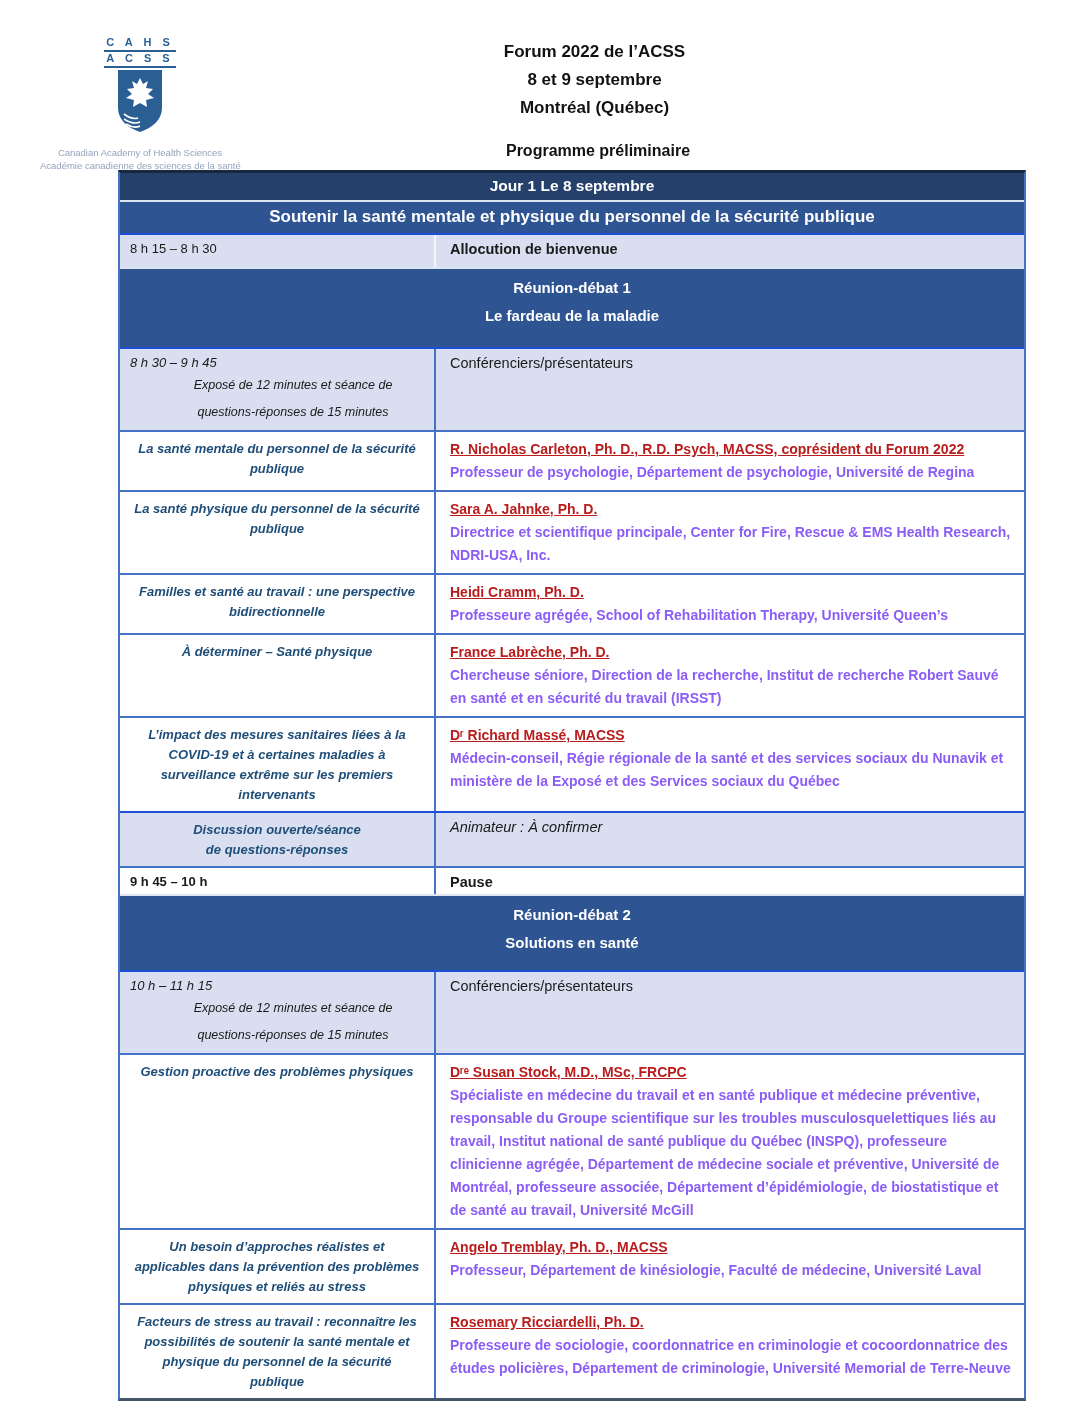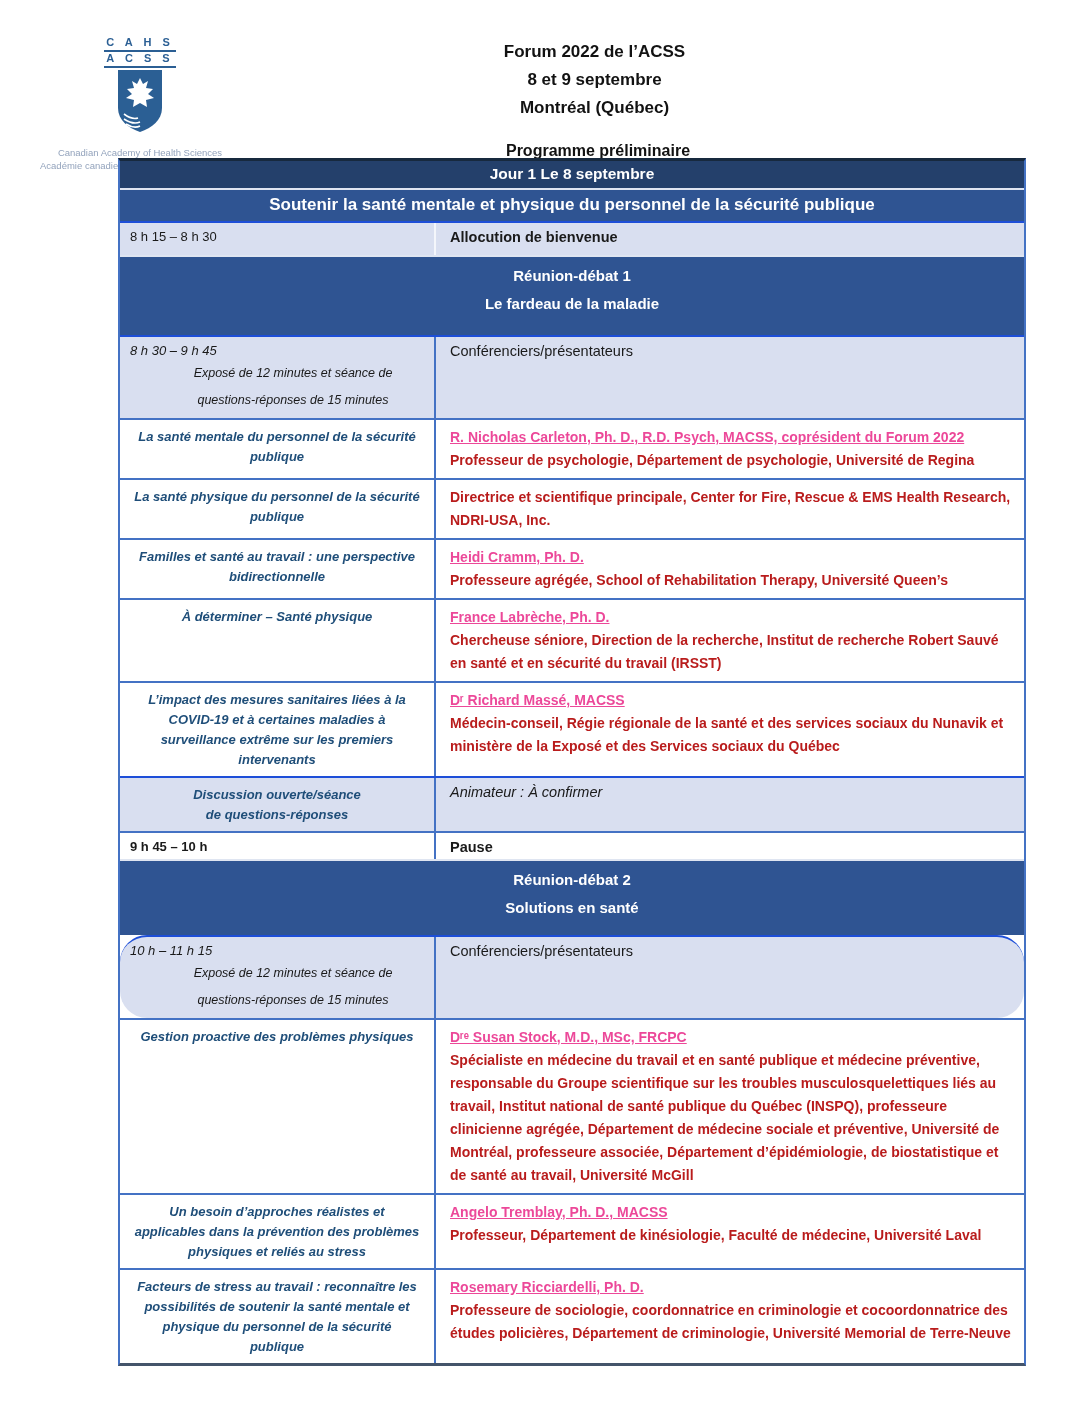--- a/index.html
+++ b/index.html
@@ -13,21 +13,21 @@
   .logo-acronyms{color:#2b5f94;font-weight:bold;font-size:11px;letter-spacing:4px;line-height:13px;}
   .logo-acronyms .acr-line{border-bottom:2px solid #2b5f94;display:inline-block;padding:0 2px 1px 2px;}
   .logo-shield{margin-top:2px;}
   .logo-names{margin-top:10px;color:#93a3bc;font-size:9.5px;line-height:13px;white-space:nowrap;}
   .title-block{position:absolute;left:108px;right:7px;top:38px;text-align:center;}
   .title-line{font-size:17px;font-weight:bold;line-height:28px;color:#121212;}
   .subtitle{position:absolute;left:108px;right:0;top:142px;text-align:center;
             font-size:16px;font-weight:600;color:#121212;}
   
   .program-table{
-    position:absolute;left:118px;top:158px;width:904px;
+    position:absolute;left:118px;top:170px;width:904px;
     border-top:3px solid #17293e;border-bottom:3px solid #44546a;
     border-left:2px solid #4472c4;border-right:2px solid #4472c4;
   }
   .row{display:grid;grid-template-columns:316px 1fr;border-top:2px solid #4472c4;}
   .row:first-child,.banner+.row{border-top:none;}
   .full{display:block;}
   .pre{white-space:pre-line;}
   .day-row{background:#24406b;color:#fff;text-align:center;font-weight:bold;
            font-size:15.5px;padding:4px 0 5px 0;border-top:none;}
   .theme-row{background:#2f5492;color:#fff;text-align:center;font-weight:bold;
@@ -43,26 +43,26 @@
   .time-cell{padding:6px 8px 4px 10px;font-size:13px;}
   .time-note{font-size:12.5px;font-style:italic;text-align:center;padding:2px 6px 0 36px;line-height:27px;}
   .time-italic{font-style:italic;}
   .time-bold{font-weight:bold;}
   .plain-cell{padding:6px 10px 4px 14px;font-size:14.5px;}
   .bold{font-weight:bold;}
   .italic{font-style:italic;}
   .topic-cell{padding:7px 14px 6px 14px;text-align:center;font-size:13px;font-weight:bold;
               font-style:italic;color:#1f4e79;line-height:20px;}
   .speaker-cell{padding:6px 12px 6px 14px;font-size:14px;line-height:23px;}
-  .speaker-link{color:#ec4899;font-weight:bold;text-decoration:underline;cursor:pointer;}
-  .speaker-desc{font-weight:bold;color:#b91c1c;}
+  .speaker-link{color:#b91c1c;font-weight:bold;text-decoration:underline;cursor:pointer;}
+  .speaker-desc{font-weight:bold;color:#8b5cf6;}
   .r0{min-height:32px;}
   .r2{min-height:62px;}
   .r9{min-height:24px;}
-  .r11{min-height:59px;border-radius:27px;}
+  .r11{min-height:59px;}
 </style>
 </head>
 <body>
 
 <div class="logo-block">
   <div class="logo-acronyms">
     <div><span class="acr-line">C A H S</span></div>
     <div><span class="acr-line">A C S S</span></div>
   </div>
   <div class="logo-shield">
@@ -113,20 +113,21 @@
     <div class="cell-left topic-cell">La santé mentale du personnel de la sécurité publique</div>
     <div class="speaker-cell">
       <div><span class="speaker-link">R. Nicholas Carleton, Ph. D., R.D. Psych, MACSS, coprésident du Forum 2022</span></div>
       <div class="speaker-desc">Professeur de psychologie, Département de psychologie, Université de Regina</div>
     </div>
   </div>
 
   <div class="row">
     <div class="cell-left topic-cell">La santé physique du personnel de la sécurité publique</div>
     <div class="speaker-cell">
+      <div><span class="speaker-link">Sara A. Jahnke, Ph. D.</span></div>
       <div class="speaker-desc">Directrice et scientifique principale, Center for Fire, Rescue &amp; EMS Health Research, NDRI-USA, Inc.</div>
     </div>
   </div>
 
   <div class="row">
     <div class="cell-left topic-cell">Familles et santé au travail : une perspective bidirectionnelle</div>
     <div class="speaker-cell">
       <div><span class="speaker-link">Heidi Cramm, Ph. D.</span></div>
       <div class="speaker-desc">Professeure agrégée, School of Rehabilitation Therapy, Université Queen’s</div>
     </div>

